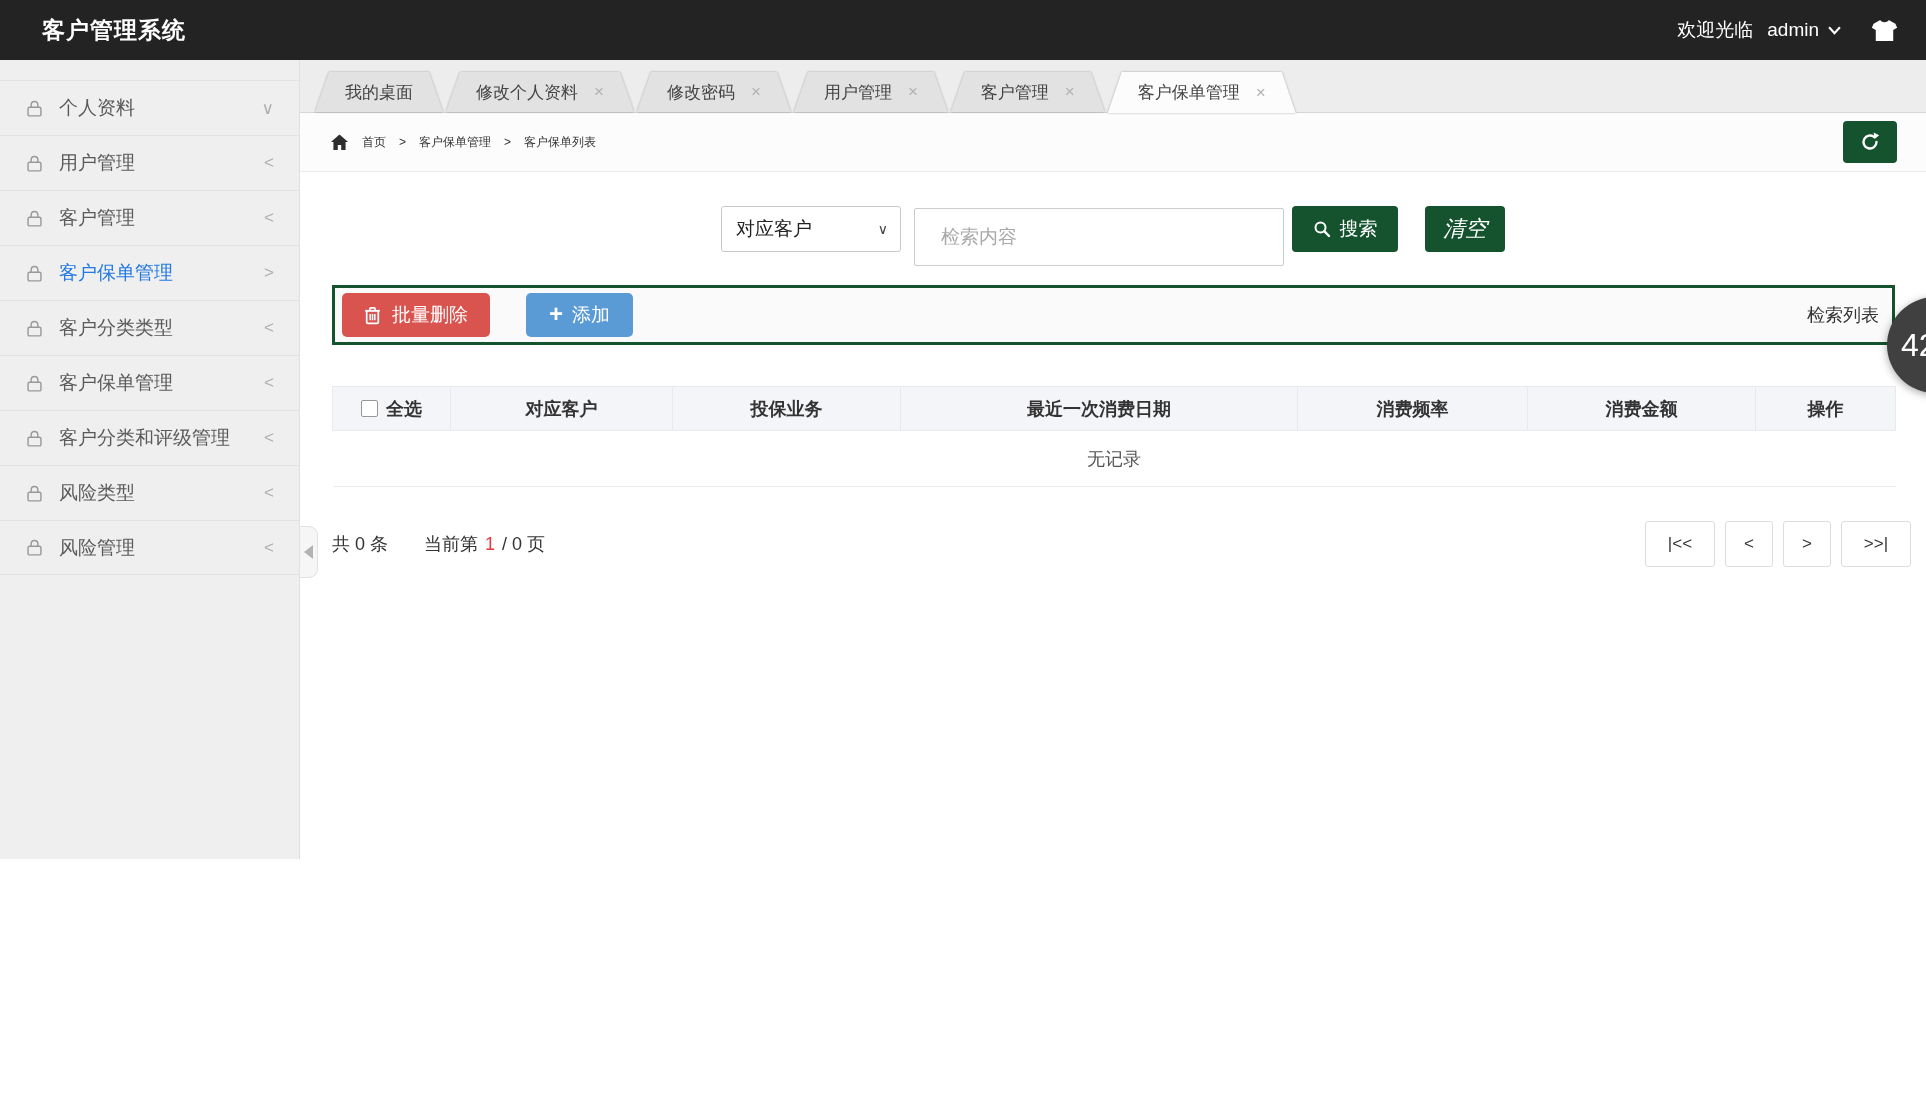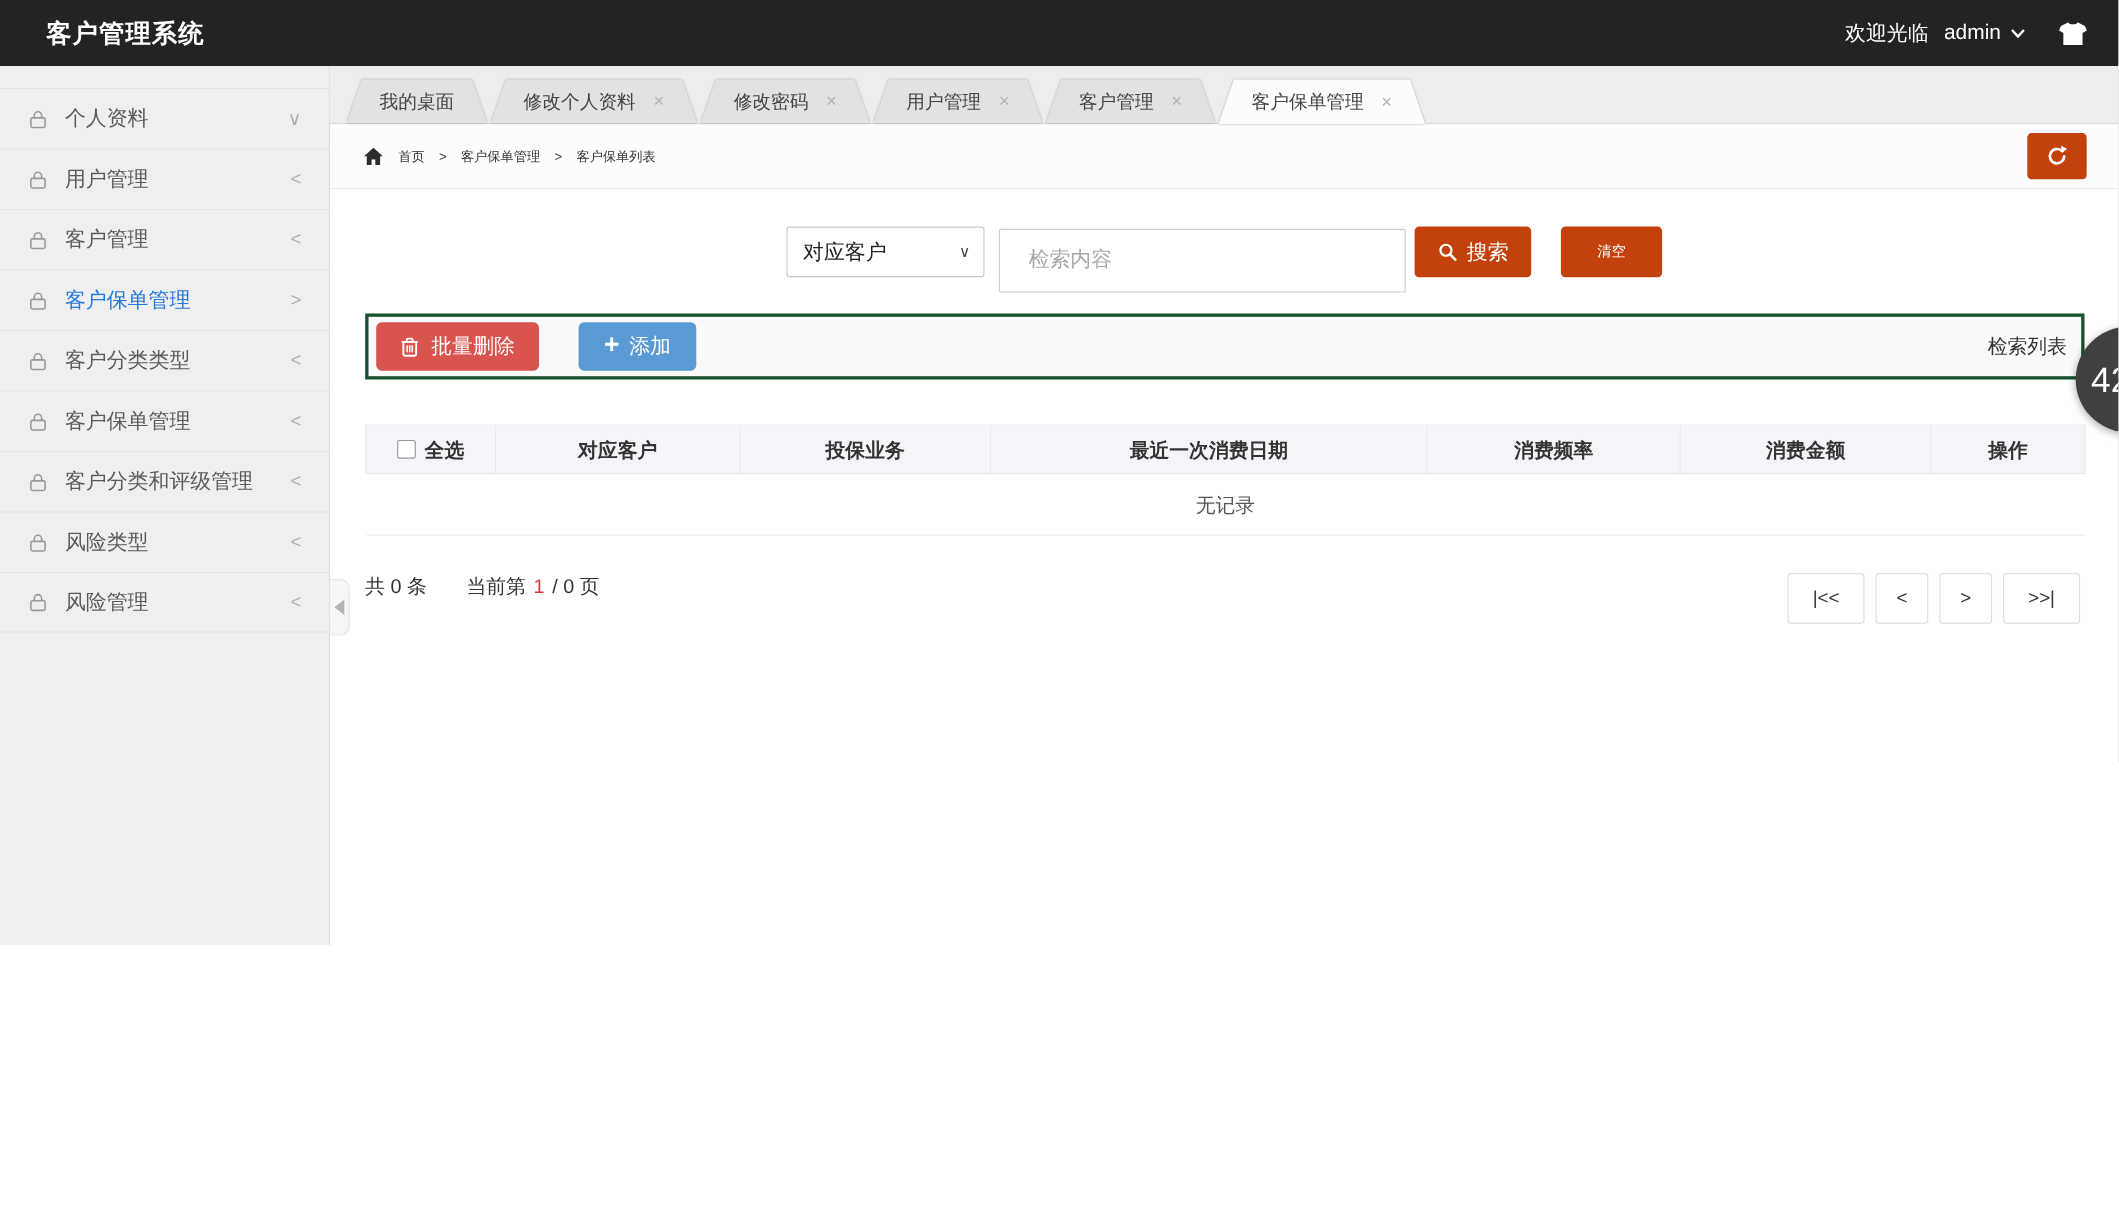--- a/index.html
+++ b/index.html
@@ -48,52 +48,52 @@
   .tabwrap.active .tab { background:#fcfcfc; height:41px; }
 
   .crumb-row { height:59px; background:#fcfcfc; border-bottom:1px solid #ebebeb;
                display:flex; align-items:center; justify-content:space-between;
                padding:0 29px 0 30px; }
   .crumbs { display:flex; align-items:center; gap:13px; font-size:12px; color:#333; }
   .crumb-link { cursor:pointer; }
 
   .btn { border:none; border-radius:4px; display:inline-flex; align-items:center;
          justify-content:center; cursor:pointer; font-family:inherit; color:#fff; }
-  .green { background:#c2410c;justify-content:center; }
+  .green { background:#14532d;justify-content:center; }
   .red   { background:#d9534f; }
   .blue  { background:#5b9bd5; }
   .refresh-btn { width:54px; height:42px; }
 
   .search-row { margin-top:33px; height:48px; display:flex; justify-content:center; align-items:center; }
   .select { width:180px; height:46px; border:1px solid #c8c8c8; border-radius:3px; background:#fff;
             display:flex; align-items:center; padding:0 12px 0 14px; font-size:19px; color:#222; cursor:pointer; }
   .sel-caret { margin-left:auto; font-size:14px; color:#444; }
   .search-input { width:370px; height:58px; border:1px solid #ccc; border-radius:2px; margin-left:13px;
                   padding:0 26px; font-size:19px; color:#333; font-family:inherit; outline:none;margin-top:16px; }
   .search-input::placeholder { color:#a9a9a9; }
   .search-btn { width:106px; height:46px; margin-left:8px; font-size:19px; gap:9px; }
-  .clear-btn  { width:92px;  height:46px; margin-left:27px; font-size:13px; }
+  .clear-btn  { width:80px;  height:46px; margin-left:27px; font-size:22px;font-style:italic; }
 
   .toolbar { margin:32px 31px 0 32px; height:60px; background:#fafafa; border:3px solid #14532d;
              display:flex; align-items:center; padding:0 7px; }
   .del-btn { width:148px; height:44px; font-size:19px; gap:11px; border-radius:5px; }
   .add-btn { width:107px; height:44px; font-size:19px; gap:9px; margin-left:36px; border-radius:5px; }
   .plus { font-size:24px; font-weight:bold; line-height:1; margin-top:-2px; }
   .list-title { margin-left:auto; margin-right:6px; font-size:18px; color:#333; }
 
   table.grid { margin:41px 31px 0 32px; width:1563px; border-collapse:collapse; table-layout:fixed; }
   .grid th { height:44px; background:#f4f5f9; border:1px solid #e8e9ee;
              font-size:18px; color:#333; font-weight:bold; text-align:center; }
   .grid td.empty { height:56px; text-align:center; font-size:18px; color:#555;
                    border-bottom:1px solid #ececec; background:#fff; }
   .selall { display:flex; align-items:center; justify-content:center; gap:8px; }
   .checkbox { width:17px; height:17px; background:#fff; border:1px solid #979797;
               border-radius:2px; display:inline-block; cursor:pointer; }
 
-  .pager { margin:34px 35px 0 32px; display:flex; align-items:flex-start; justify-content:space-between; }
+  .pager { margin:34px 15px 0 32px; display:flex; align-items:center; justify-content:space-between; }
   .pager-info { display:flex; align-items:center; gap:36px; font-size:18px; color:#333; }
   .pager-current { display:flex; align-items:center; gap:7px; }
   .cur { color:#e4393c; }
   .pager-btns { display:flex; gap:10px; }
   .pager-btns button { height:46px; background:#fff; border:1px solid #ddd; border-radius:3px;
                        font-size:17px; color:#333; cursor:pointer; font-family:inherit; padding:0 15px; }
   .pg-wide { min-width:70px; }
   .pg-narrow { min-width:48px; }
 
   .float-badge { position:absolute; left:1887px; top:297px; width:96px; height:96px;

